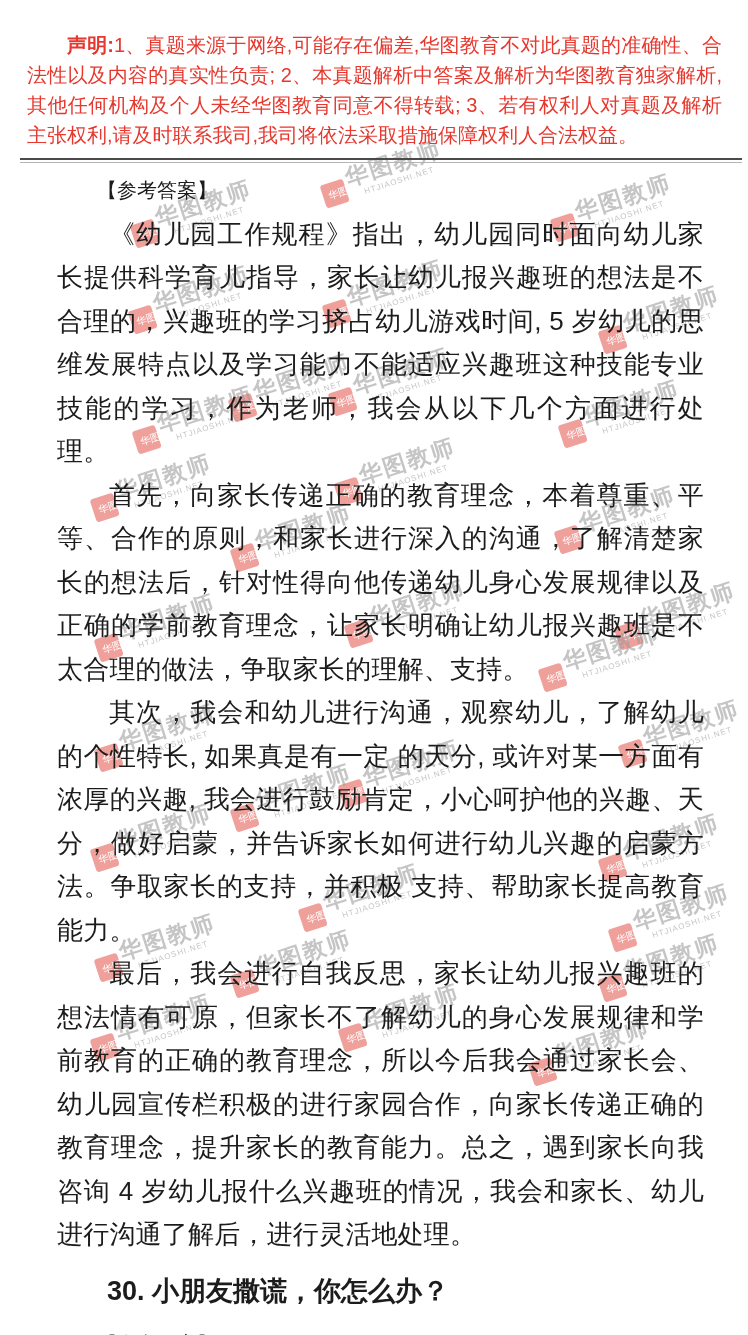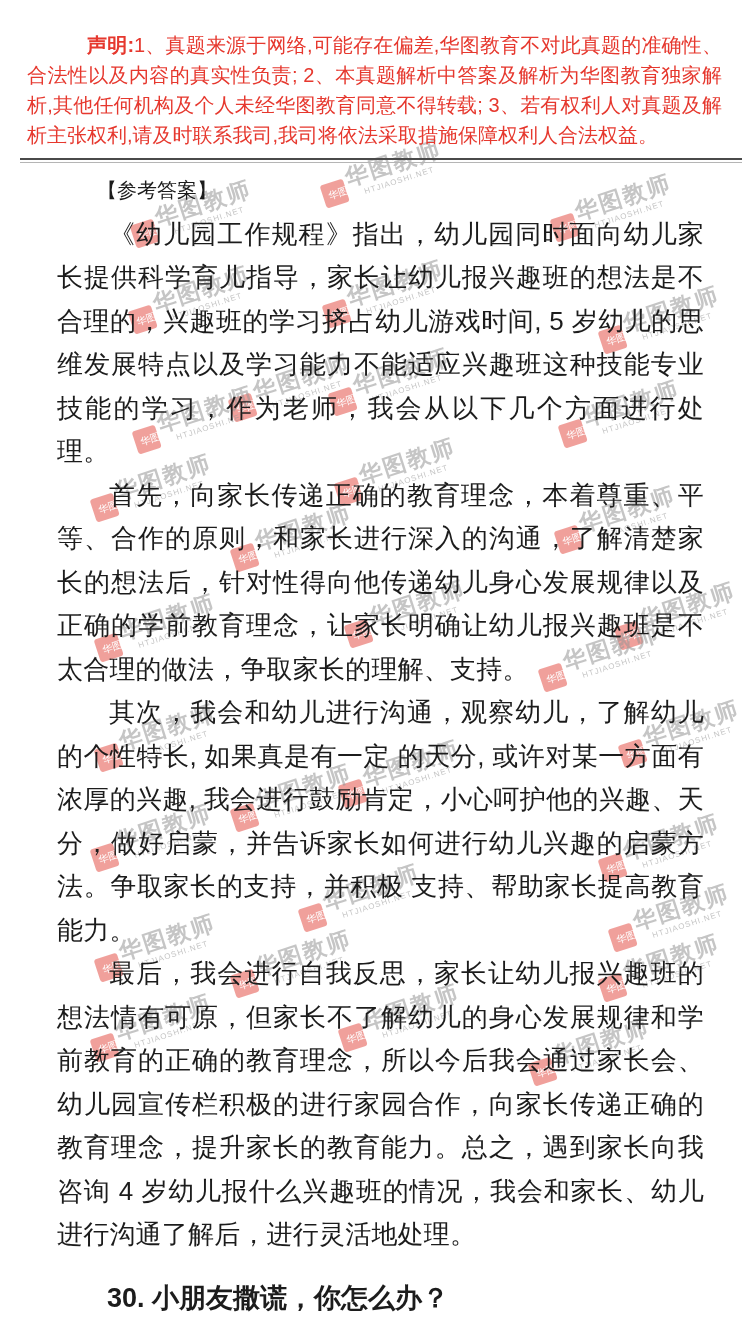--- a/index.html
+++ b/index.html
@@ -45,38 +45,38 @@
   }
   
   .content{position:relative;z-index:1;padding-top:30px;}
   .disclaimer{
     margin:0 26px 0 27px;
     color:var(--c-red,#e6382e);
     font-size:20px;line-height:30px;
     text-align:justify;
     text-indent:40px;
   }
-  .disclaimer b{font-weight:bold;margin-left:20px;}
+  .disclaimer b{font-weight:bold;}
   .divider{
     margin:8px 6px 0 20px;
     height:2px;
     border-top:2px solid #4a4a4a;
     border-bottom:1px solid #b5b5b5;
   }
   .bodytext{margin:6px 44px 0 57px;}
   .para{
     margin:0;
     font-size:26px;line-height:43.5px;
     text-align:justify;
     text-indent:2em;
     letter-spacing:.2px;
   }
   .answer-header{margin:0;font-size:20px;line-height:43.5px;text-indent:2em;}
   .question-heading{
-    margin:19px 0 10px 0;
+    margin:12px 0 10px 0;
     font-size:27px;line-height:44px;
     font-weight:bold;
     text-indent:1.85em;
   }
 </style>
 </head>
 <body>
 
 <div class="page">
   <div class="wm-layer" id="wm-layer">

